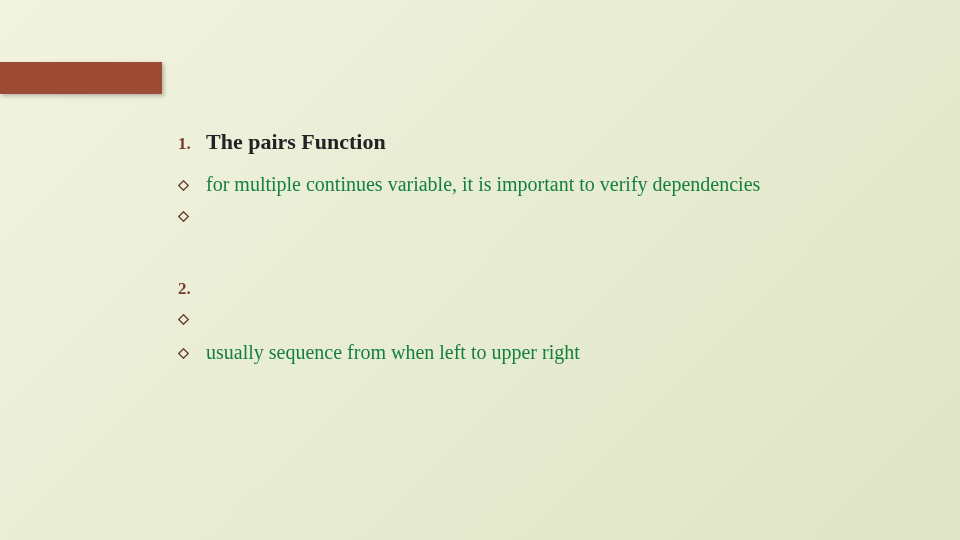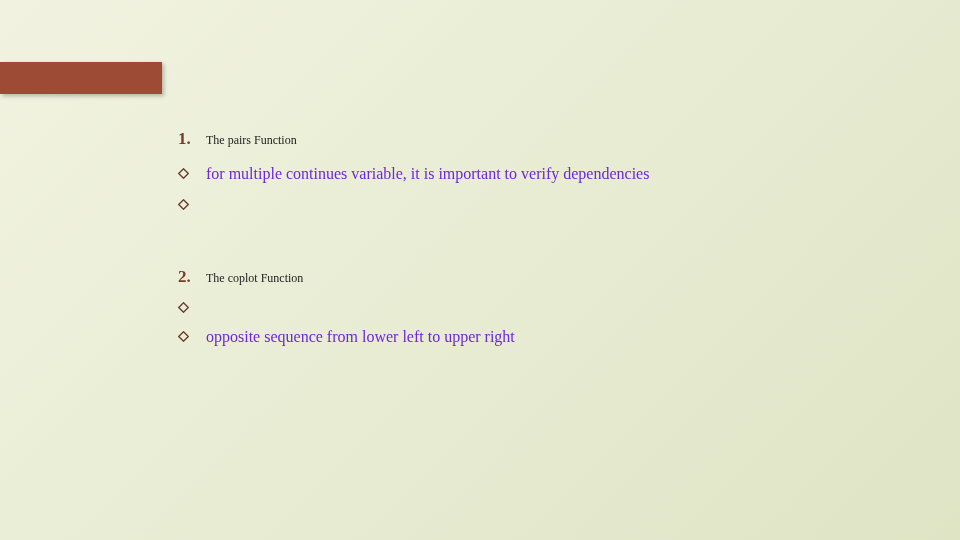--- a/index.html
+++ b/index.html
@@ -38,39 +38,39 @@
     line-height: 1.3;
   }
   .num-marker {
     width: 24px;
     flex-shrink: 0;
     font-weight: bold;
     color: #7a3a2a;
     font-size: 17px;
   }
   .heading-text {
-    font-weight: normal;
+    font-weight: bold;
     color: #222;
-    font-size: 12px;
+    font-size: 22px;
   }
   .bullet-marker {
     width: 24px;
     flex-shrink: 0;
     display: flex;
     align-items: center;
     justify-content: flex-start;
   }
   .bullet-marker svg {
     width: 11px;
     height: 11px;
     display: block;
   }
   .bullet-text {
-    color: #6d28d9;
-    font-size: 16px;
+    color: #15803d;
+    font-size: 20px;
   }
   .section-gap {
     height: 42px;
   }
   .indent-small {
     padding-left: 4px;
   }
 </style>
 </head>
 <body>
@@ -98,33 +98,32 @@
       <svg viewBox="0 0 12 12">
           <polygon points="6,0.8 11.2,6 6,11.2 0.8,6" fill="none" stroke="#6a3a2a" stroke-width="1.4"></polygon>
         </svg>
     </span>
   </div>
 
   <div class="section-gap"></div>
 
   <div class="item-row">
     <span class="num-marker">2.</span>
-    <span class="heading-text indent-small">The coplot Function</span>
   </div>
 
   <div class="item-row">
     <span class="bullet-marker">
       <svg viewBox="0 0 12 12">
           <polygon points="6,0.8 11.2,6 6,11.2 0.8,6" fill="none" stroke="#6a3a2a" stroke-width="1.4"></polygon>
         </svg>
     </span>
   </div>
 
   <div class="item-row">
     <span class="bullet-marker">
       <svg viewBox="0 0 12 12">
           <polygon points="6,0.8 11.2,6 6,11.2 0.8,6" fill="none" stroke="#6a3a2a" stroke-width="1.4"></polygon>
         </svg>
     </span>
-    <span class="bullet-text indent-small">opposite sequence from lower left to upper right</span>
+    <span class="bullet-text indent-small">usually sequence from when left to upper right</span>
   </div>
 
 </div>
 
 </body></html>

